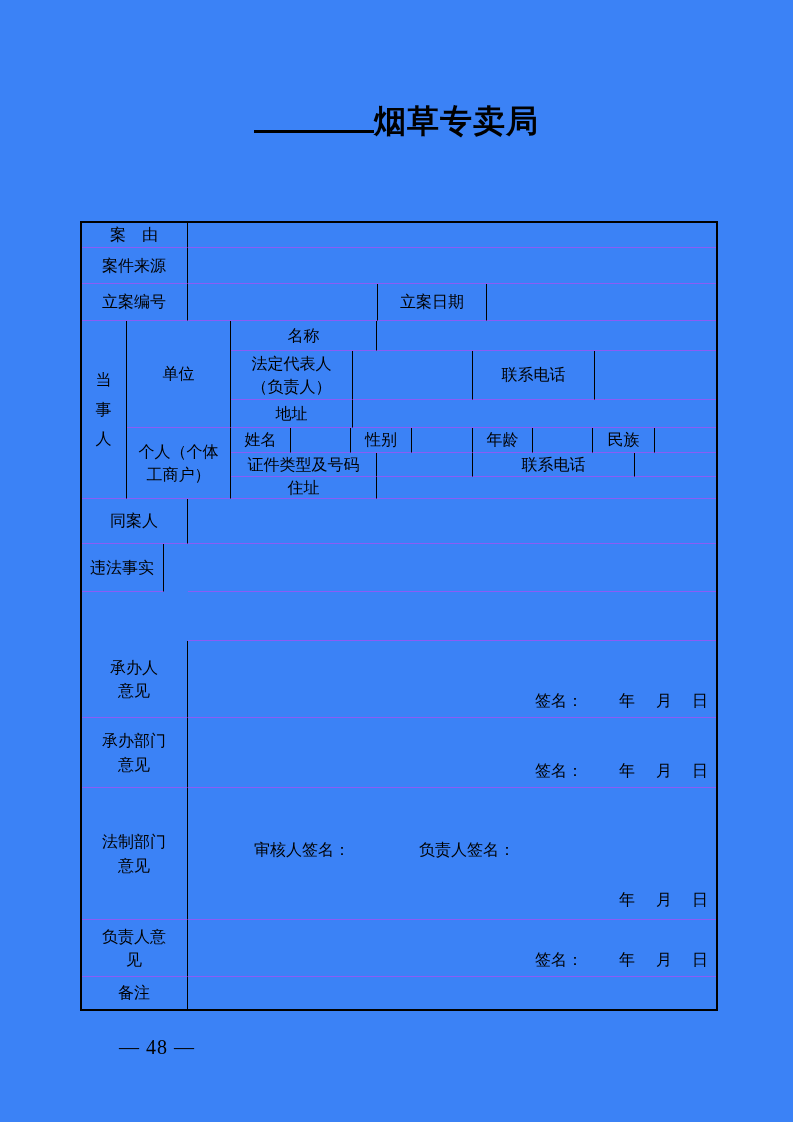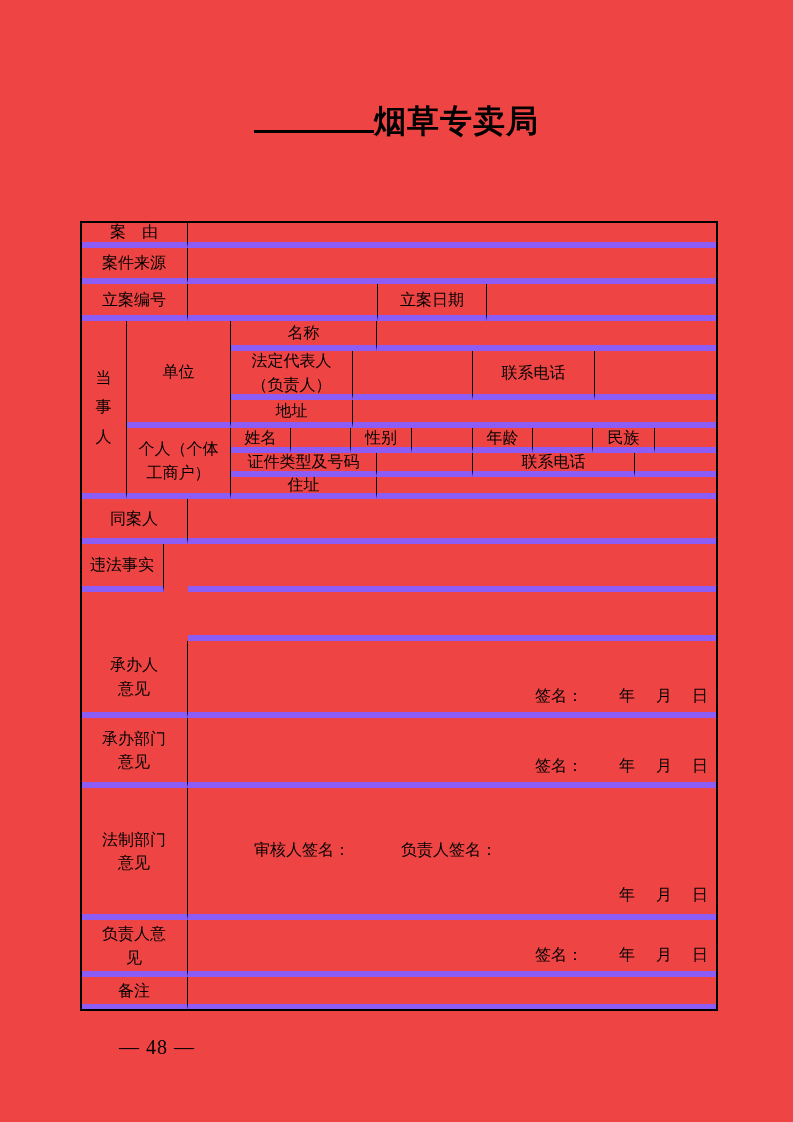--- a/index.html
+++ b/index.html
@@ -1,39 +1,39 @@
 <!DOCTYPE html>
 <html><head>
 <meta charset="utf-8">
 <style>
   html,body { margin:0; padding:0; background:#fff; }
   .page {
-    position:relative; width:793px; height:1122px; background:#ef4444;
+    position:relative; width:793px; height:1122px; background:#3b82f6;
     font-family:"Liberation Serif","DejaVu Serif",serif; color:#000; overflow:hidden;
   }
   .title-line { position:absolute; top:100px; left:0; width:100%; text-align:center;
     font-size:32px; font-weight:bold; letter-spacing:1px; }
   .blank-underline { display:inline-block; width:120px; height:3px; background:#000;
     transform:translateY(1px); }
   .subtitle { position:absolute; top:163px; left:0; width:100%; text-align:center;
     font-family:"Liberation Sans","DejaVu Sans",sans-serif;
     font-size:21px; font-weight:bold; letter-spacing:2px; }
   .tbl { position:absolute; left:81px; top:222px; width:636px; height:788px; }
   .tbl-border { position:absolute; inset:-1px; border:2px solid #000; pointer-events:none; }
   .c { position:absolute; box-sizing:border-box;
-    border-right:1px solid #000; border-bottom:6px solid #8b5cf6; }
+    border-right:1px solid #000; border-bottom:1px solid #8b5cf6; }
   .lbl { display:flex; align-items:center; justify-content:center; text-align:center;
     white-space:pre-line; font-size:16px; line-height:1.45; }
   .party-lbl { line-height:1.85; }
   .sig { position:absolute; right:8px; bottom:5px; font-size:16px; white-space:nowrap; }
   .sig .g1 { margin-left:36px; }
   .sig .g2 { margin-left:21px; }
   .sig .g3 { margin-left:20px; }
   .legal-signers { position:absolute; left:66px; top:52px; font-size:16px; white-space:nowrap; }
-  .legal-signers .g4 { margin-left:51px; }
+  .legal-signers .g4 { margin-left:69px; }
   .legal-date { bottom:8px; }
   .page-num { position:absolute; left:119px; top:1036px; font-size:20px; letter-spacing:1px; }
 </style>
 </head>
 <body>
 
 <div class="page">
 
   <div class="title-line"><span class="blank-underline"></span><span>烟草专卖局</span></div>
 

